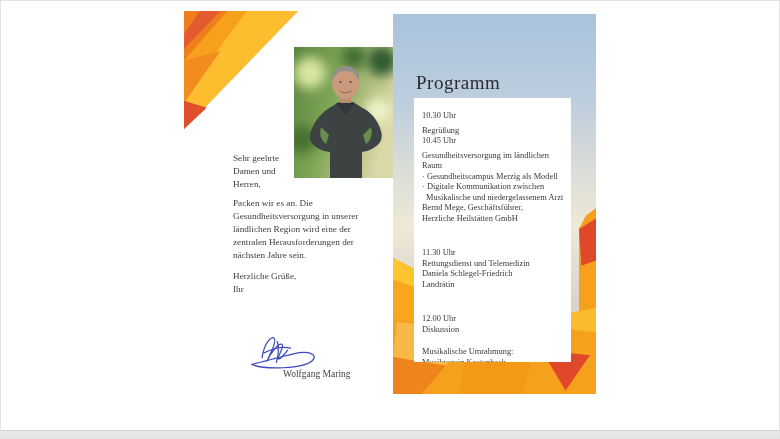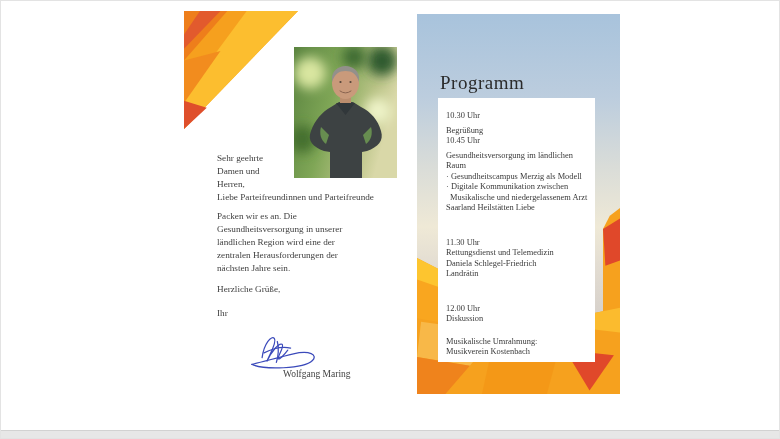--- a/index.html
+++ b/index.html
@@ -18,32 +18,32 @@
   .deco .f3{background:#EE7E1B;clip-path:polygon(0 0,38% 0,0 42%);}
   .deco .f4{background:#E25A2D;clip-path:polygon(14% 0,32% 0,0 32%,0 20%);}
   .deco .f5{background:#F28C1E;clip-path:polygon(0 42%,32% 34%,0 78%);}
   .deco .f6{background:#DF4F2B;clip-path:polygon(0 76%,20% 82%,0 100%);}
 
   
   .photo{position:absolute;left:293px;top:46px;width:103px;height:131px;overflow:hidden;border-right:1px solid #fff;}
   .photo svg{display:block;width:100%;height:100%;}
 
   
-  .letter{position:absolute;left:216px;top:151px;font-size:9.2px;line-height:13px;white-space:nowrap;}
+  .letter{position:absolute;left:232px;top:151px;font-size:9.2px;line-height:13px;white-space:nowrap;}
   .letter .body{margin-top:6px;}
   .letter .closing{margin-top:8px;}
-  .letter .pre-sig{margin-top:11px;}
+  .letter .pre-sig{}
 
   .signature{position:absolute;left:232px;top:331px;width:100px;height:38px;}
   .signature svg{display:block;width:100%;height:100%;}
   .sig-name{position:absolute;left:282px;top:368px;font-size:9.5px;color:#3f3f3f;white-space:nowrap;}
 
   
   .panel{
-    position:absolute;left:416px;top:13px;width:203px;height:380px;overflow:hidden;
+    position:absolute;left:392px;top:13px;width:203px;height:380px;overflow:hidden;
     background:linear-gradient(180deg,#A8C3DC 0%,#BCCDDE 22%,#D9DCD8 40%,#EFE9D6 56%,#E3DDD2 66%,#D6D0CA 80%,#D2CBC5 100%);
   }
   .panel-title{position:absolute;left:23px;top:58px;font-size:19px;letter-spacing:.5px;color:#2b2b2b;}
 
   .strip-right{position:absolute;right:0;top:194px;width:17px;height:131px;}
   .strip-right .b{position:absolute;inset:0;background:#F6A11E;clip-path:polygon(40% 6%,100% 0,100% 100%,0 100%,0 16%);}
   .strip-right .r{position:absolute;inset:0;background:#E0482A;clip-path:polygon(0 16%,100% 8%,100% 40%,14% 44%);}
 
   .strip-left{position:absolute;left:0;top:235px;width:21px;height:90px;}
   .strip-left .b{position:absolute;inset:0;background:#F9A61F;clip-path:polygon(0 10%,100% 22%,100% 100%,0 100%);}
@@ -114,21 +114,20 @@
       <circle cx="46.5" cy="35" r="1.1" fill="#55453a"></circle>
       <circle cx="56.5" cy="35" r="1.1" fill="#55453a"></circle>
       <path d="M46,44 Q51.5,48 57,44" stroke="#8a6450" stroke-width="1" fill="none" stroke-linecap="round"></path>
     </svg>
   </div>
 
   <div class="letter">
     <div>Sehr geehrte</div>
     <div>Damen und</div>
     <div>Herren,</div>
-    <div>Liebe Parteifreundinnen und Parteifreunde</div>
     <div class="body">
       <div>Packen wir es an. Die</div>
       <div>Gesundheitsversorgung in unserer</div>
       <div>ländlichen Region wird eine der</div>
       <div>zentralen Herausforderungen der</div>
       <div>nächsten Jahre sein.</div>
     </div>
     <div class="closing">Herzliche Grüße,</div>
     <div class="pre-sig">Ihr</div>
   </div>
@@ -167,21 +166,22 @@
 
     <div class="card">
       <div class="pline time">10.30 Uhr</div>
       <div class="pline g4">Begrüßung</div>
       <div class="pline time">10.45 Uhr</div>
       <div class="pline g4">Gesundheitsversorgung im ländlichen</div>
       <div class="pline">Raum</div>
       <div class="pline">· Gesundheitscampus Merzig als Modell</div>
       <div class="pline">· Digitale Kommunikation zwischen</div>
       <div class="pline indent">Musikalische und niedergelassenem Arzt</div>
-      <div class="pline">Saarland Heilstätten Liebe</div>
+      <div class="pline">Bernd Mege, Geschäftsführer,</div>
+      <div class="pline">Herzliche Heilstätten GmbH</div>
       <div class="pline g8 time">11.30 Uhr</div>
       <div class="pline">Rettungsdienst und Telemedizin</div>
       <div class="pline">Daniela Schlegel-Friedrich</div>
       <div class="pline">Landrätin</div>
       <div class="pline g8 time">12.00 Uhr</div>
       <div class="pline">Diskussion</div>
       <div class="pline g12">Musikalische Umrahmung:</div>
       <div class="pline">Musikverein Kostenbach</div>
     </div>
   </div>

